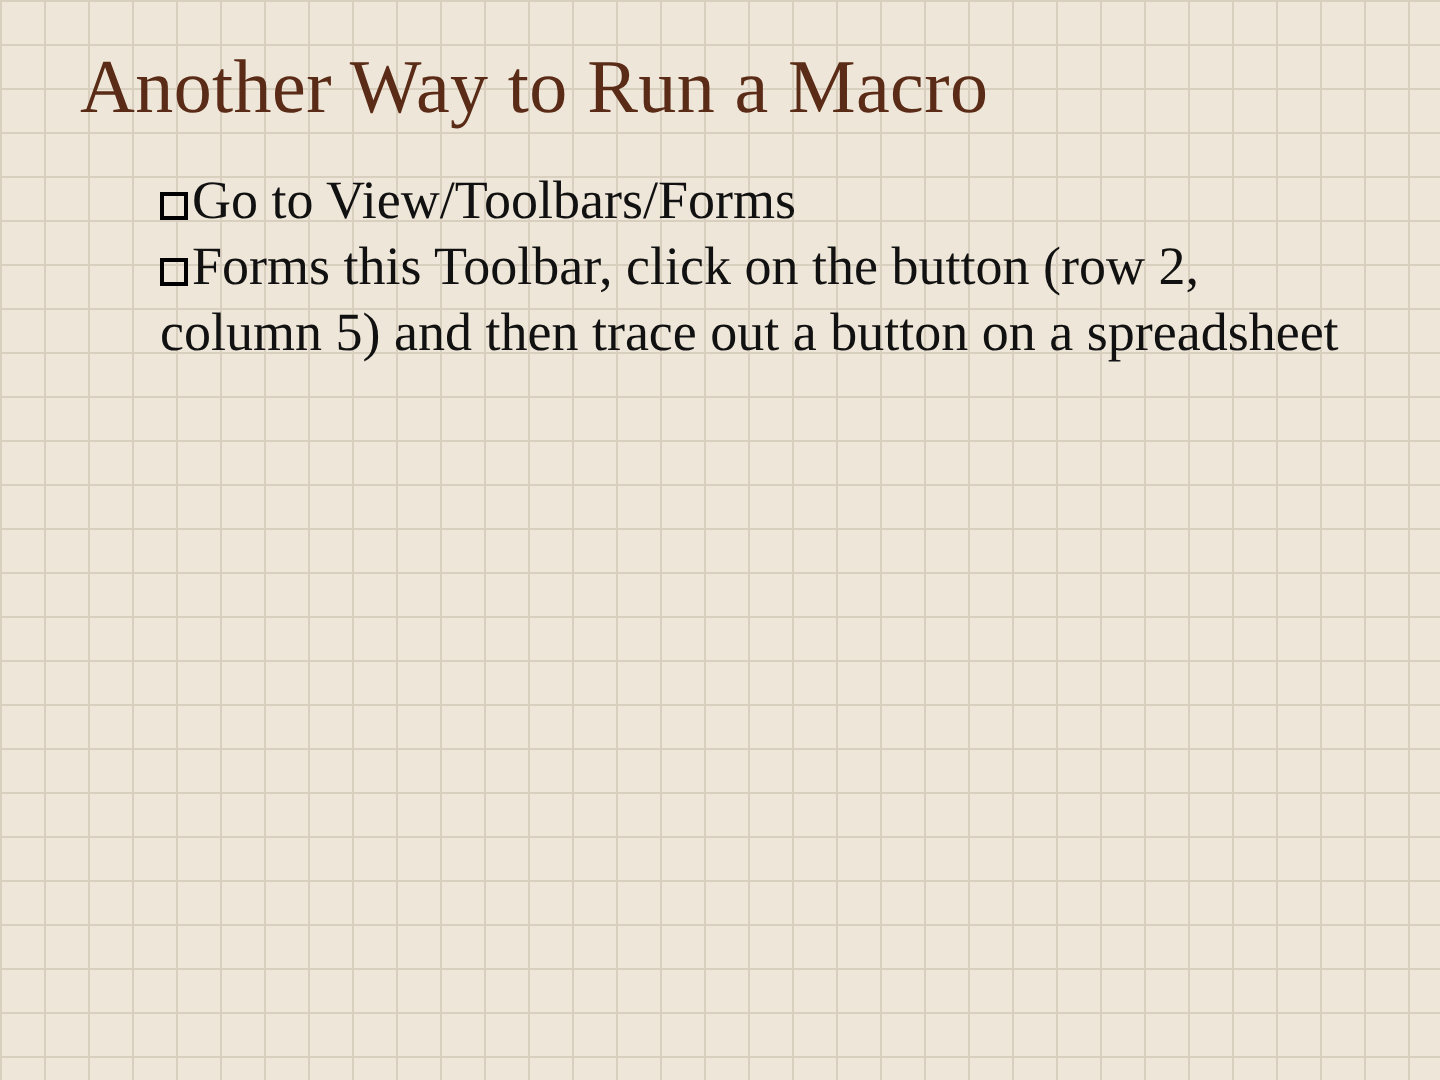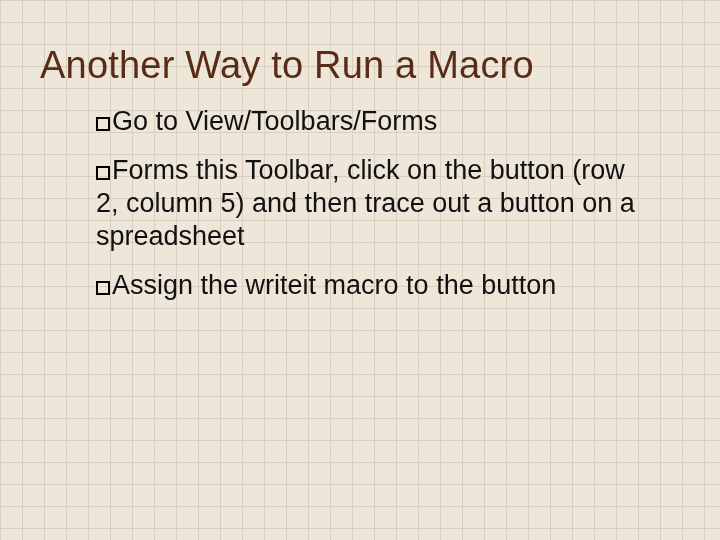--- a/index.html
+++ b/index.html
@@ -15,38 +15,39 @@
       linear-gradient(#d9cfbf 1px, transparent 1px),
       linear-gradient(90deg, #d9cfbf 1px, transparent 1px);
     background-size: 22px 22px;
     font-family: Arial, Helvetica, sans-serif;
     color: #222;
   }
   .slide {
     box-sizing: border-box;
     width: 720px;
     height: 472px;
-    padding: 32px 36px 36px 36px;
+    padding: 10px 36px 36px 36px;
+    font-family: Liberation Serif, serif;
   }
   .title {
     font-size: 38px;
     font-weight: 400;
     color: #5a2b16;
     margin: 12px 0 18px 4px;
     letter-spacing: 0.2px;
   }
   .body {
     font-size: 27px;
     line-height: 1.22;
     color: #111;
     margin-left: 44px;
     max-width: 590px;
   }
   .item {
-    margin: 16px;
+    margin: 0;
   }
   .bullet-square {
     display: inline-block;
     width: 14px;
     height: 14px;
     border: 2px solid #000;
     box-sizing: border-box;
     margin-right: 2px;
     vertical-align: -1px;
   }
@@ -66,19 +67,16 @@
   <div class="body">
 
     <div class="item">
       <span class="bullet-square"></span><span class="lead">Go</span><span class="rest"> to View/Toolbars/Forms</span>
     </div>
 
     <div class="item">
       <span class="bullet-square"></span><span class="lead">Forms</span><span class="rest"> this Toolbar, click on the button (row 2, column 5) and then trace out a button on a spreadsheet</span>
     </div>
 
-    <div class="item">
-      <span class="bullet-square"></span><span class="lead">Assign</span><span class="rest"> the writeit macro to the button</span>
-    </div>
 
 
   </div>
 </div>
 
 </body></html>

